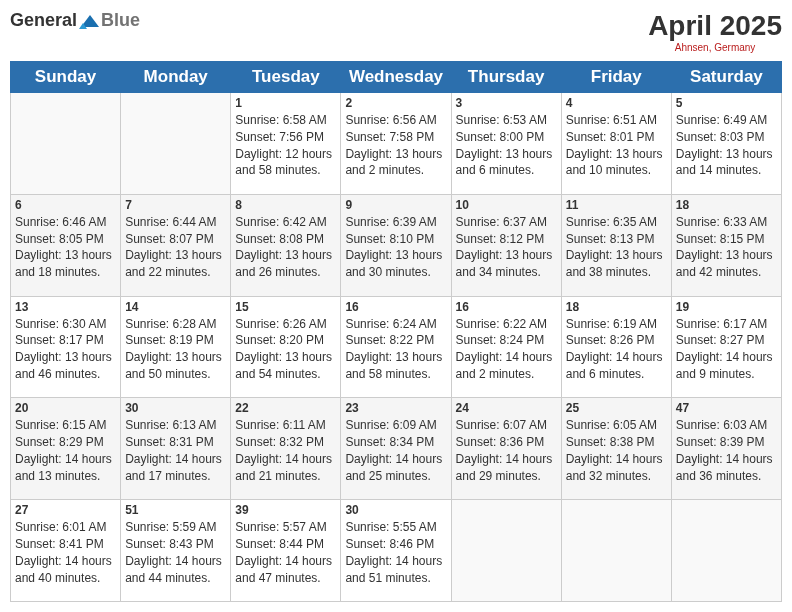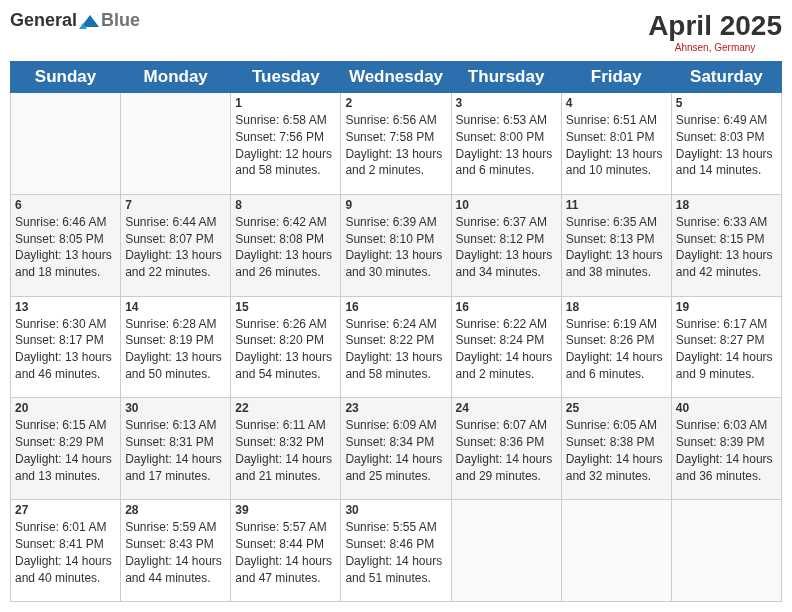--- a/index.html
+++ b/index.html
@@ -147,25 +147,25 @@
           <td><span class="day-num">18</span><span class="day-info">Sunrise: 6:19 AM<br>Sunset: 8:26 PM<br>Daylight: 14 hours and 6 minutes.</span></td>
           <td><span class="day-num">19</span><span class="day-info">Sunrise: 6:17 AM<br>Sunset: 8:27 PM<br>Daylight: 14 hours and 9 minutes.</span></td>
         </tr>
         <tr>
           <td class="row-shade"><span class="day-num">20</span><span class="day-info">Sunrise: 6:15 AM<br>Sunset: 8:29 PM<br>Daylight: 14 hours and 13 minutes.</span></td>
           <td class="row-shade"><span class="day-num">30</span><span class="day-info">Sunrise: 6:13 AM<br>Sunset: 8:31 PM<br>Daylight: 14 hours and 17 minutes.</span></td>
           <td class="row-shade"><span class="day-num">22</span><span class="day-info">Sunrise: 6:11 AM<br>Sunset: 8:32 PM<br>Daylight: 14 hours and 21 minutes.</span></td>
           <td class="row-shade"><span class="day-num">23</span><span class="day-info">Sunrise: 6:09 AM<br>Sunset: 8:34 PM<br>Daylight: 14 hours and 25 minutes.</span></td>
           <td class="row-shade"><span class="day-num">24</span><span class="day-info">Sunrise: 6:07 AM<br>Sunset: 8:36 PM<br>Daylight: 14 hours and 29 minutes.</span></td>
           <td class="row-shade"><span class="day-num">25</span><span class="day-info">Sunrise: 6:05 AM<br>Sunset: 8:38 PM<br>Daylight: 14 hours and 32 minutes.</span></td>
-          <td class="row-shade"><span class="day-num">40</span><span class="day-info">Sunrise: 6:03 AM<br>Sunset: 8:39 PM<br>Daylight: 14 hours and 36 minutes.</span></td>
+          <td class="row-shade"><span class="day-num">47</span><span class="day-info">Sunrise: 6:03 AM<br>Sunset: 8:39 PM<br>Daylight: 14 hours and 36 minutes.</span></td>
         </tr>
         <tr>
           <td><span class="day-num">27</span><span class="day-info">Sunrise: 6:01 AM<br>Sunset: 8:41 PM<br>Daylight: 14 hours and 40 minutes.</span></td>
-          <td><span class="day-num">28</span><span class="day-info">Sunrise: 5:59 AM<br>Sunset: 8:43 PM<br>Daylight: 14 hours and 44 minutes.</span></td>
+          <td><span class="day-num">51</span><span class="day-info">Sunrise: 5:59 AM<br>Sunset: 8:43 PM<br>Daylight: 14 hours and 44 minutes.</span></td>
           <td><span class="day-num">39</span><span class="day-info">Sunrise: 5:57 AM<br>Sunset: 8:44 PM<br>Daylight: 14 hours and 47 minutes.</span></td>
           <td><span class="day-num">30</span><span class="day-info">Sunrise: 5:55 AM<br>Sunset: 8:46 PM<br>Daylight: 14 hours and 51 minutes.</span></td>
           <td class="empty-cell"></td>
           <td class="empty-cell"></td>
           <td class="empty-cell"></td>
         </tr>
       </tbody>
   </table>
 </div>
 

